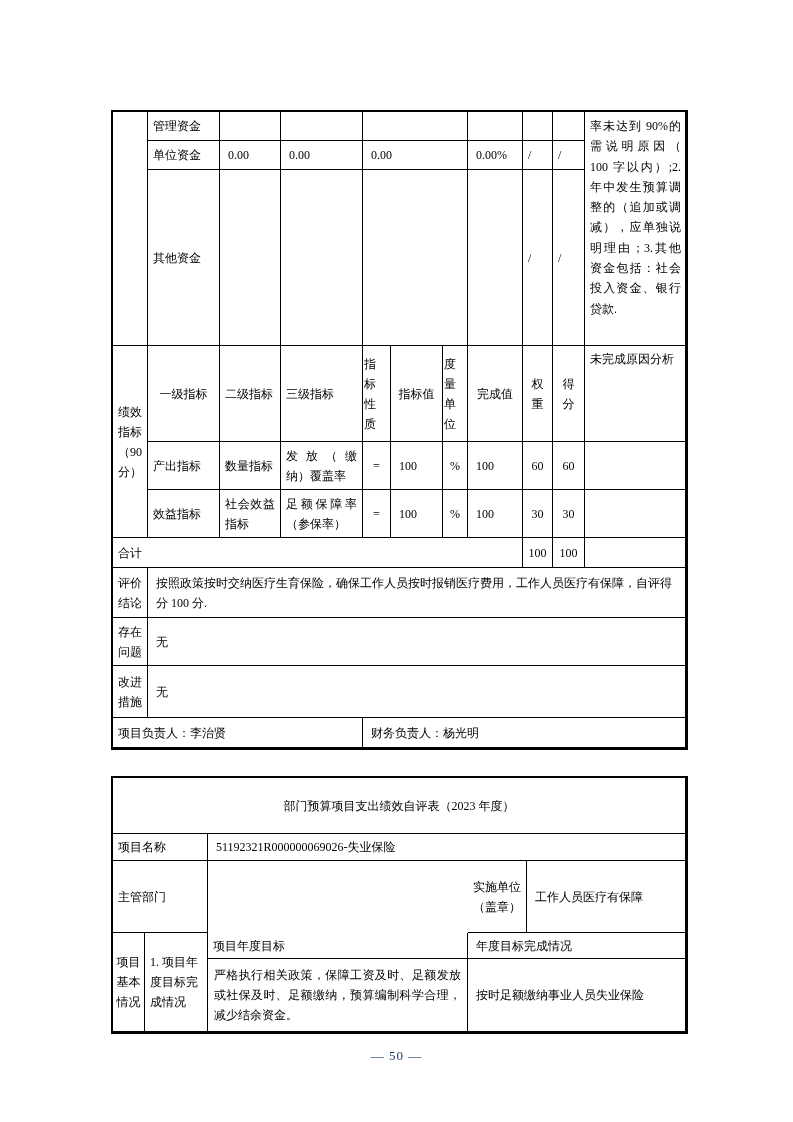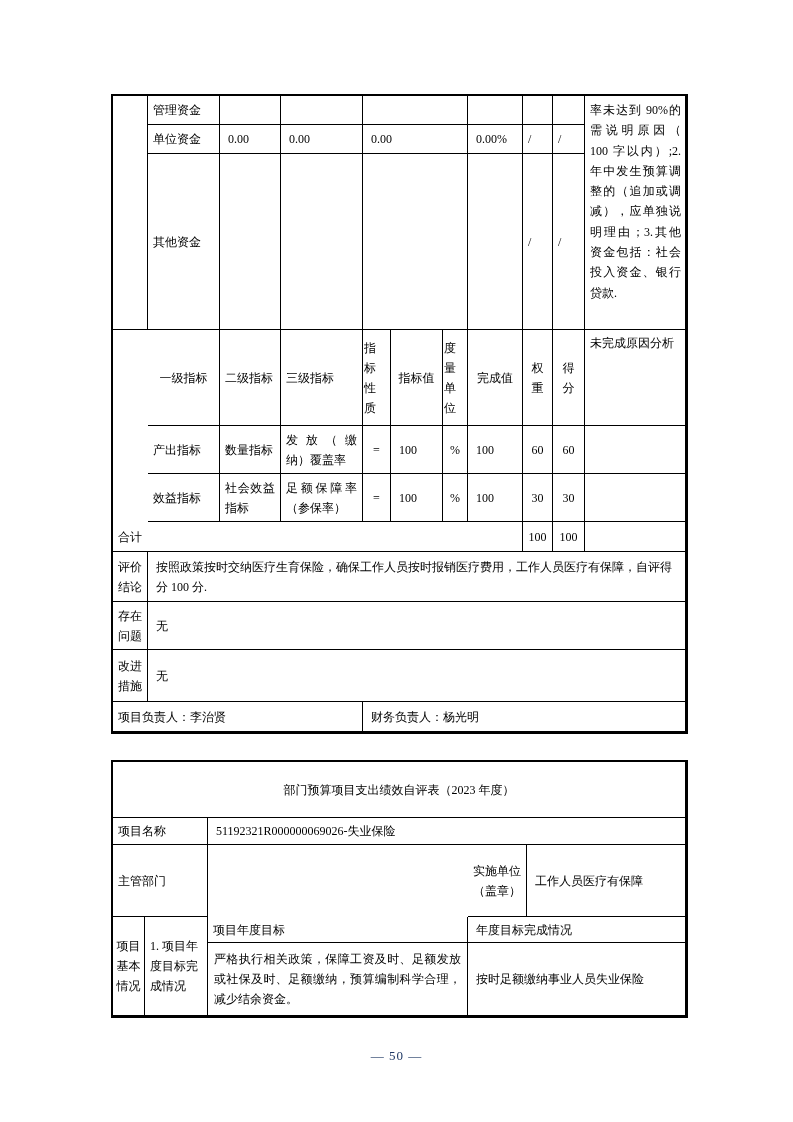--- a/index.html
+++ b/index.html
@@ -9,20 +9,21 @@
     background:#ffffff;
     font-family:"Liberation Serif","DejaVu Serif",serif;
     font-size:12px;color:#000;
     overflow:hidden;
   }
   .grid{
     position:absolute;
     display:grid;
     border:2px solid #000;
     background:#fff;
+    margin-top:16px;
   }
   
   .t1{
     left:111px;top:94px;
     grid-template-columns:35px 72px 61px 82px 28px 52px 25px 55px 30px 32px 101px;
     grid-template-rows:29px 29px 176px 96px 48px 48px 30px 50px 48px 52px 30px;
   }
   
   .t2{
     left:111px;top:760px;
@@ -129,20 +130,23 @@
     <div class="c pl8" style="grid-area:3/8/4/9">
         <span></span>
       </div>
     <div class="c pl5" style="grid-area:3/9/4/10">
         <span>/</span>
       </div>
     <div class="c pl5" style="grid-area:3/10/4/11">
         <span>/</span>
       </div>
 
+    <div class="c v2" style="grid-area:4/1/7/2">
+        <span>绩效指标（90分）</span>
+      </div>
 
     <div class="c ctr" style="grid-area:4/2/5/3">
         <span>一级指标</span>
       </div>
     <div class="c just" style="grid-area:4/3/5/4">
         <span>二级指标</span>
       </div>
     <div class="c pl5" style="grid-area:4/4/5/5">
         <span>三级指标</span>
       </div>

